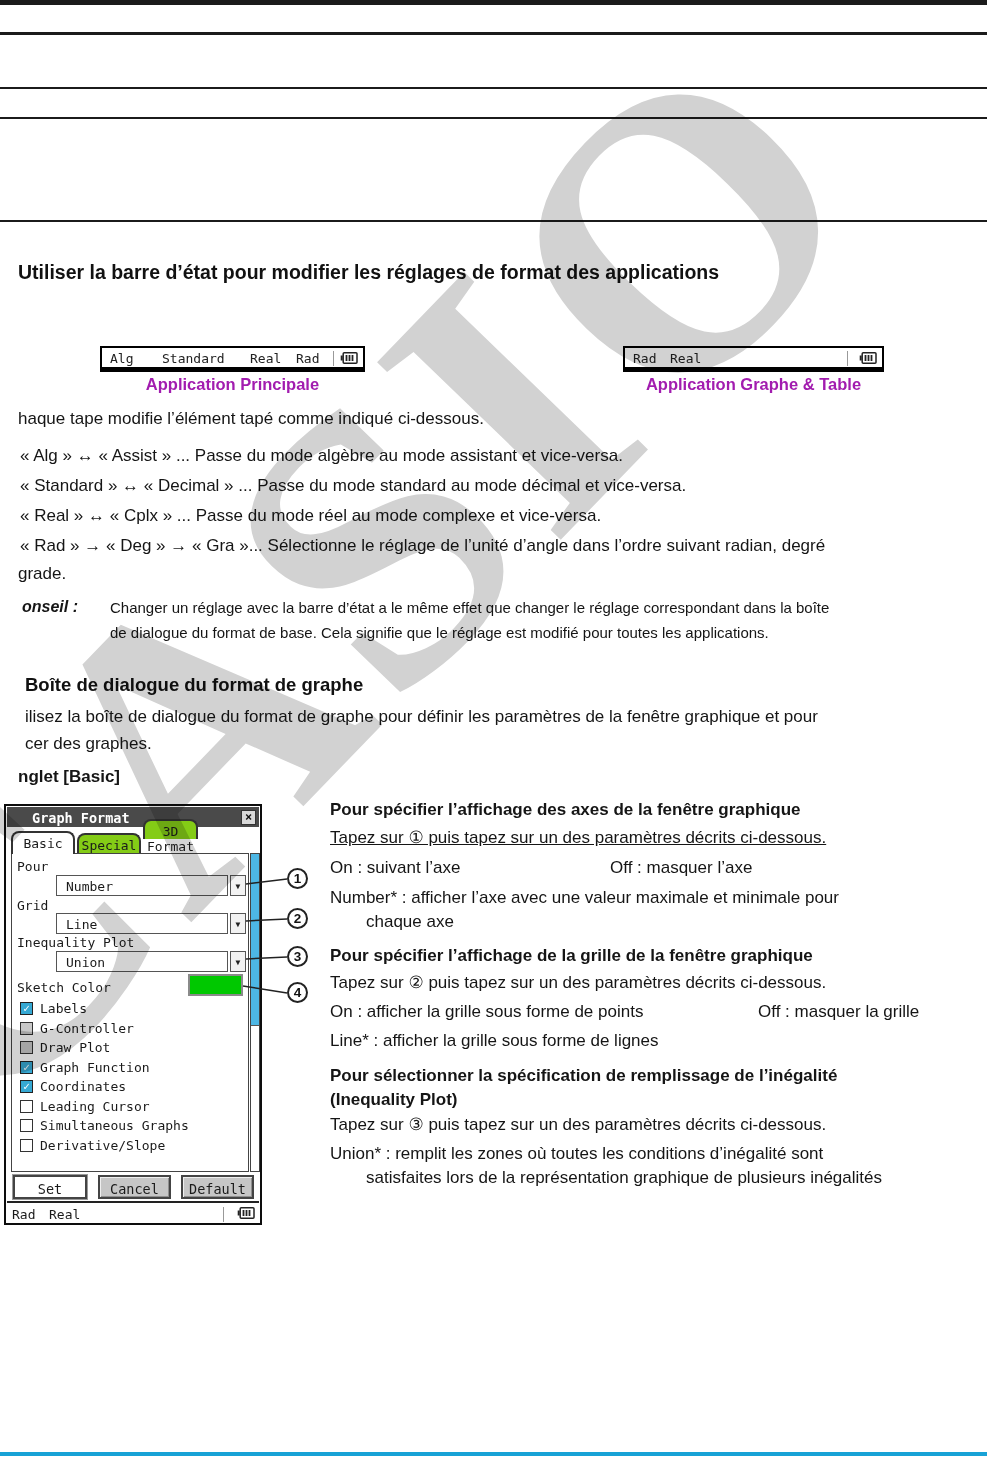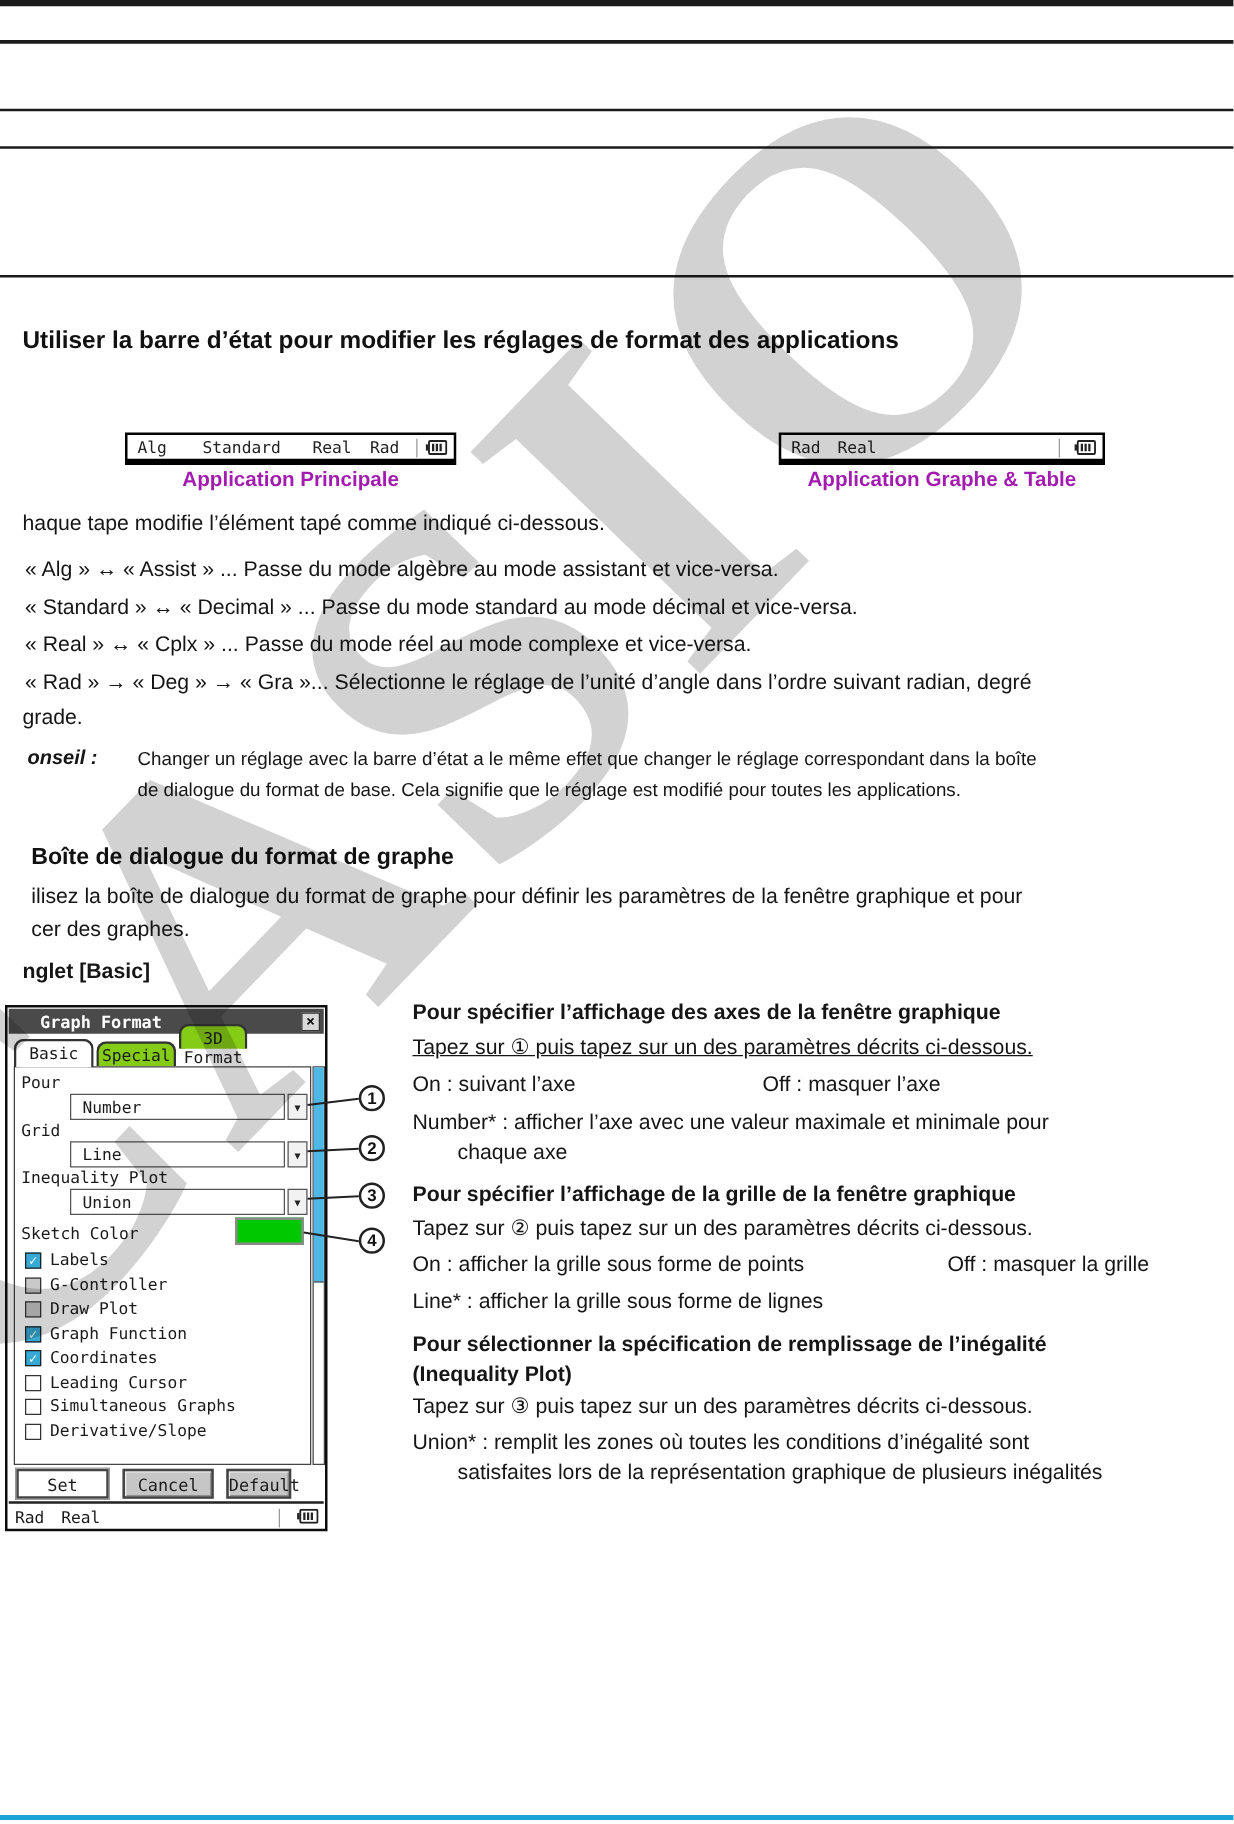--- a/index.html
+++ b/index.html
@@ -194,21 +194,21 @@
         <span class="cblab">Derivative/Slope</span>
       </div>
     </div>
 
     <div class="scroll">
       <div class="thumb" style="background: rgb(77, 183, 229);"></div>
     </div>
 
     <div class="dbtn btn-light" style="left:7px;  width:74px;">Set</div>
     <div class="dbtn btn-gray" style="left:92px; width:73px;">Cancel</div>
-    <div class="dbtn btn-gray" style="left:175px;width:52px;">Default</div>
+    <div class="dbtn btn-gray" style="left:175px;width:73px;">Default</div>
 
     <div class="dstatus">
       <span class="it" style="left:5px;">Rad</span>
       <span class="it" style="left:42px;">Real</span>
       <span class="sep" style="left:216px; top:4px;"></span>
       <svg class="battery" style="right:4px;" width="18" height="12" viewBox="0 0 18 12">
         <rect x="0.7" y="3.5" width="2" height="5" fill="#222"></rect>
         <rect x="3.2" y="0.8" width="13.8" height="10.4" fill="none" stroke="#222" stroke-width="1.5" rx="1"></rect>
         <rect x="5.6" y="3" width="1.8" height="6" fill="#222"></rect>
         <rect x="8.6" y="3" width="1.8" height="6" fill="#222"></rect>

